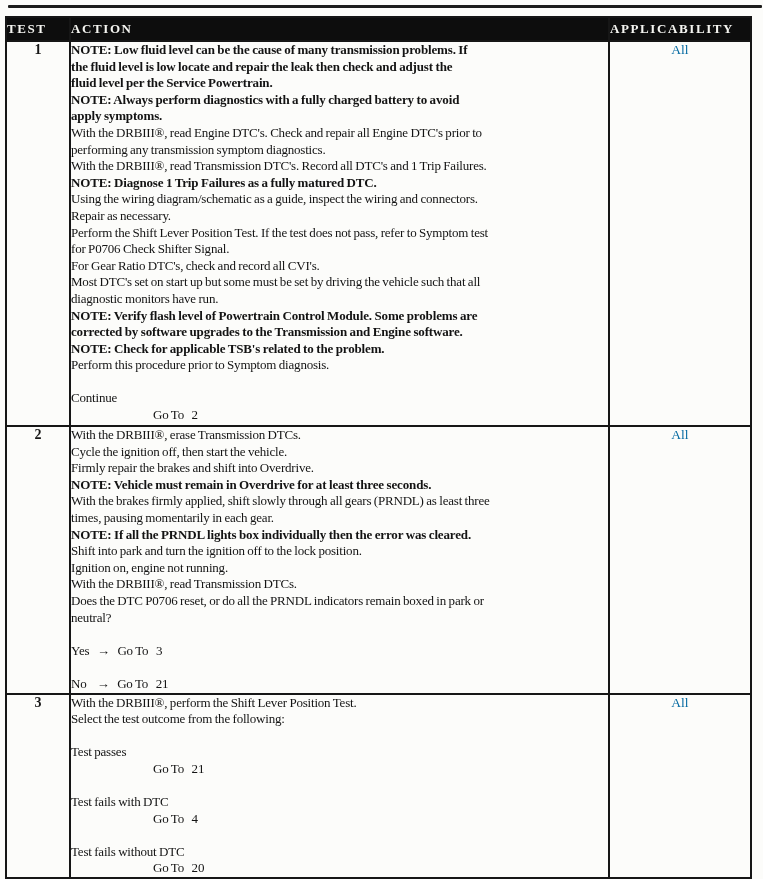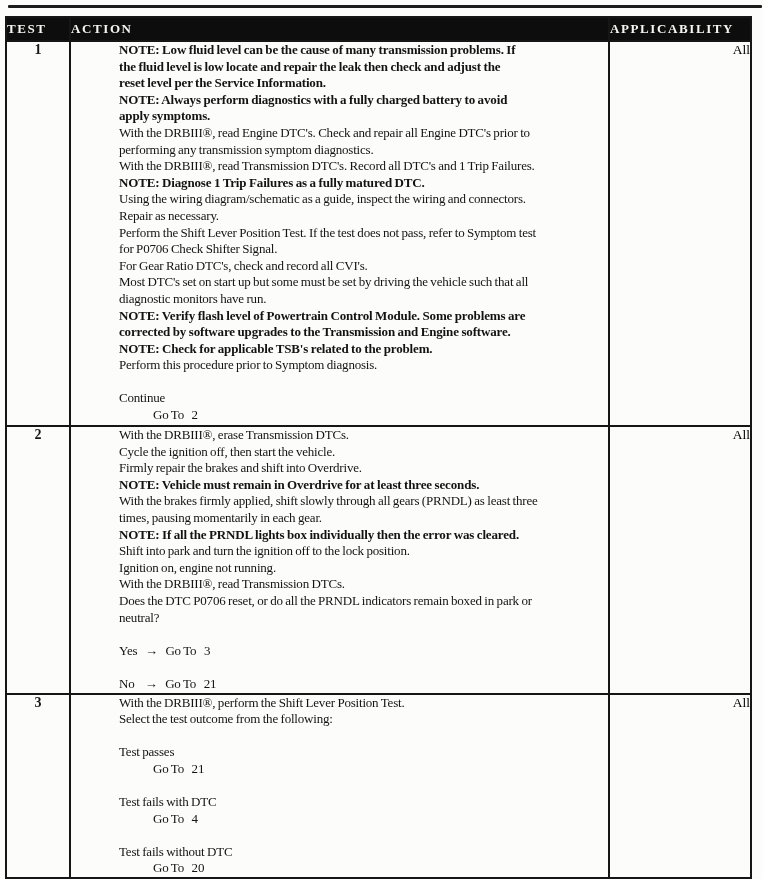--- a/index.html
+++ b/index.html
@@ -54,35 +54,34 @@
   tbody tr:nth-child(2) { height: 265px; }
   tbody tr:nth-child(3) { height: 174px; }
   .test-cell {
     text-align: center;
     font-weight: bold;
     font-size: 14px;
     padding-top: 4px;
     color: #161616;
   }
   .app-cell {
-    text-align: right;
+    text-align: center;
     font-size: 13.5px;
     padding-top: 4px;
-    color: #000000;
+    color: #0369a1;
   }
   .action-cell { padding: 3px 4px 2px 5px; }
   .line {
     font-size: 13px;
     line-height: 16.6px;
     min-height: 16.6px;
     white-space: pre-wrap;
     color: #131313;
     letter-spacing: -0.2px;
     word-spacing: -0.5px;
-    padding-left: 48px;
   }
   .line.bold {
     font-weight: bold;
     letter-spacing: -0.15px;
   }
   .line.indent1 { }
   .line.indent2 { padding-left: 82px; }
 </style>
 </head>
 <body>
@@ -96,21 +95,21 @@
         <th class="col-action">ACTION</th>
         <th class="col-app">APPLICABILITY</th>
       </tr>
     </thead>
     <tbody id="tbody">
         <tr>
           <td class="test-cell">1</td>
           <td class="action-cell">
             <div class="line bold">NOTE: Low fluid level can be the cause of many transmission problems. If</div>
             <div class="line bold">the fluid level is low locate and repair the leak then check and adjust the</div>
-            <div class="line bold">reset level per the Service Information.</div>
+            <div class="line bold">fluid level per the Service Powertrain.</div>
             <div class="line bold">NOTE: Always perform diagnostics with a fully charged battery to avoid</div>
             <div class="line bold">apply symptoms.</div>
             <div class="line">With the DRBIII®, read Engine DTC's. Check and repair all Engine DTC's prior to</div>
             <div class="line">performing any transmission symptom diagnostics.</div>
             <div class="line">With the DRBIII®, read Transmission DTC's. Record all DTC's and 1 Trip Failures.</div>
             <div class="line bold">NOTE: Diagnose 1 Trip Failures as a fully matured DTC.</div>
             <div class="line">Using the wiring diagram/schematic as a guide, inspect the wiring and connectors.</div>
             <div class="line">Repair as necessary.</div>
             <div class="line">Perform the Shift Lever Position Test. If the test does not pass, refer to Symptom test</div>
             <div class="line">for P0706 Check Shifter Signal.</div>

